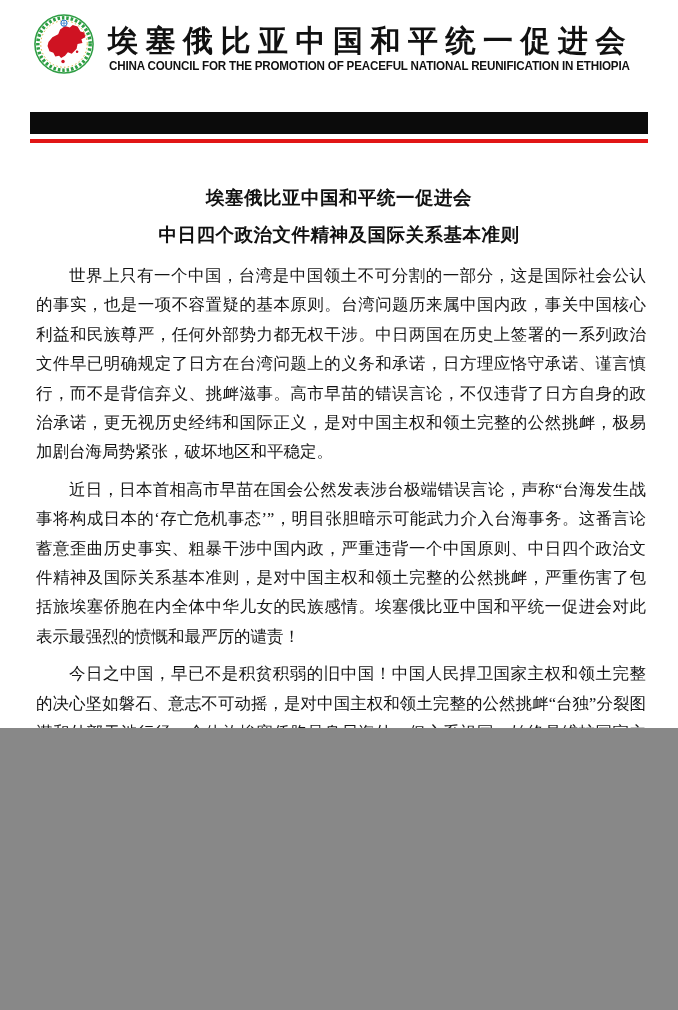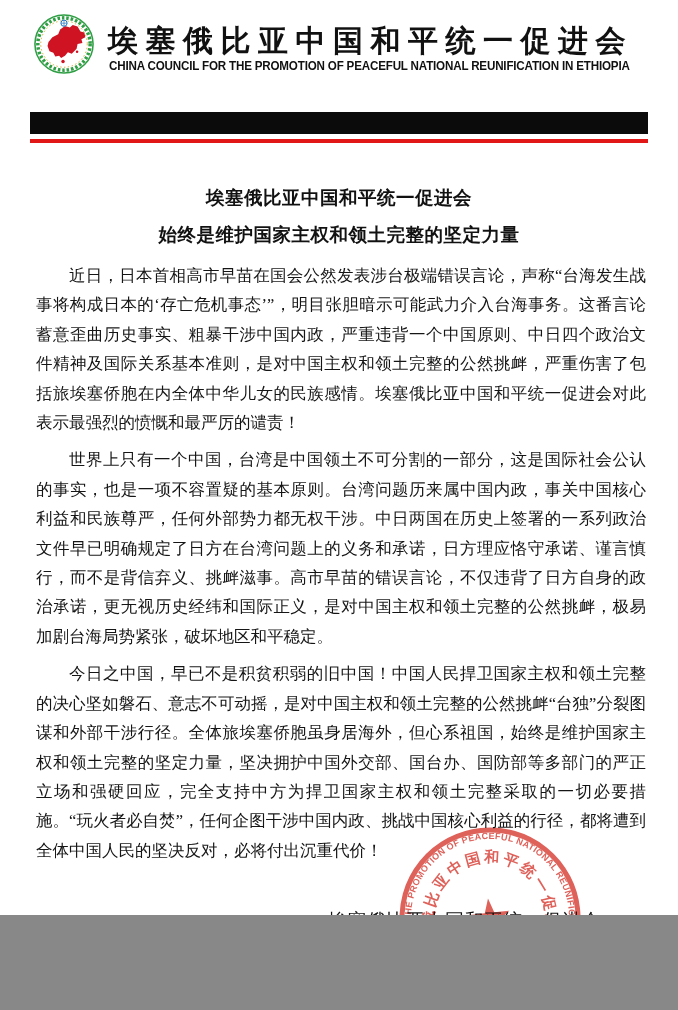--- a/index.html
+++ b/index.html
@@ -1,17 +1,17 @@
 <!DOCTYPE html>
 <html><head>
 <meta charset="utf-8">
 <style>
   html,body{margin:0;padding:0;background:#888;}
   .page{
-    position:relative;width:678px;height:915px;margin:0 auto;
+    position:relative;width:678px;height:728px;margin:0 auto;
     background:#ffffff;overflow:hidden;
     font-family:"Liberation Serif","DejaVu Serif",serif;
     color:#1a1a1a;
   }
   
   .letterhead{position:absolute;left:0;top:0;width:678px;height:100px;}
   .emblem{position:absolute;left:33px;top:13px;width:62px;height:62px;}
   .org-zh{
     position:absolute;left:108px;top:21px;white-space:nowrap;
     font-family:"Liberation Sans","DejaVu Sans",sans-serif;
@@ -76,25 +76,25 @@
       </svg>
     </div>
     <div class="org-zh">埃塞俄比亚中国和平统一促进会</div>
     <div class="org-en">CHINA COUNCIL FOR THE PROMOTION OF PEACEFUL NATIONAL REUNIFICATION IN ETHIOPIA</div>
   </div>
 
   <div class="redaction-bar"></div>
   <div class="red-divider"></div>
 
   <div class="doc-title line1">埃塞俄比亚中国和平统一促进会</div>
-  <div class="doc-title line2">始终是维护国家主权和领土完整的坚定力量</div>
+  <div class="doc-title line2">中日四个政治文件精神及国际关系基本准则</div>
 
   <div class="body-text">
+    <p>世界上只有一个中国，台湾是中国领土不可分割的一部分，这是国际社会公认的事实，也是一项不容置疑的基本原则。台湾问题历来属中国内政，事关中国核心利益和民族尊严，任何外部势力都无权干涉。中日两国在历史上签署的一系列政治文件早已明确规定了日方在台湾问题上的义务和承诺，日方理应恪守承诺、谨言慎行，而不是背信弃义、挑衅滋事。高市早苗的错误言论，不仅违背了日方自身的政治承诺，更无视历史经纬和国际正义，是对中国主权和领土完整的公然挑衅，极易加剧台海局势紧张，破坏地区和平稳定。</p>
     <p>近日，日本首相高市早苗在国会公然发表涉台极端错误言论，声称“台海发生战事将构成日本的‘存亡危机事态’”，明目张胆暗示可能武力介入台海事务。这番言论蓄意歪曲历史事实、粗暴干涉中国内政，严重违背一个中国原则、中日四个政治文件精神及国际关系基本准则，是对中国主权和领土完整的公然挑衅，严重伤害了包括旅埃塞侨胞在内全体中华儿女的民族感情。埃塞俄比亚中国和平统一促进会对此表示最强烈的愤慨和最严厉的谴责！</p>
-    <p>世界上只有一个中国，台湾是中国领土不可分割的一部分，这是国际社会公认的事实，也是一项不容置疑的基本原则。台湾问题历来属中国内政，事关中国核心利益和民族尊严，任何外部势力都无权干涉。中日两国在历史上签署的一系列政治文件早已明确规定了日方在台湾问题上的义务和承诺，日方理应恪守承诺、谨言慎行，而不是背信弃义、挑衅滋事。高市早苗的错误言论，不仅违背了日方自身的政治承诺，更无视历史经纬和国际正义，是对中国主权和领土完整的公然挑衅，极易加剧台海局势紧张，破坏地区和平稳定。</p>
     <p>今日之中国，早已不是积贫积弱的旧中国！中国人民捍卫国家主权和领土完整的决心坚如磐石、意志不可动摇，是对中国主权和领土完整的公然挑衅“台独”分裂图谋和外部干涉行径。全体旅埃塞侨胞虽身居海外，但心系祖国，始终是维护国家主权和领土完整的坚定力量，坚决拥护中国外交部、国台办、国防部等多部门的严正立场和强硬回应，完全支持中方为捍卫国家主权和领土完整采取的一切必要措施。“玩火者必自焚”，任何企图干涉中国内政、挑战中国核心利益的行径，都将遭到全体中国人民的坚决反对，必将付出沉重代价！</p>
   </div>
 
   <div class="sig-org">埃塞俄比亚中国和平统一促进会</div>
   <div class="sig-date">二〇二五年十一月十七日</div>
 
   <div class="seal">
     <svg width="200" height="200" viewBox="0 0 200 200">
       <defs>
         <path id="arcEn" d="M 21,100 a 79,79 0 1,1 158,0 a 79,79 0 1,1 -158,0"></path>

